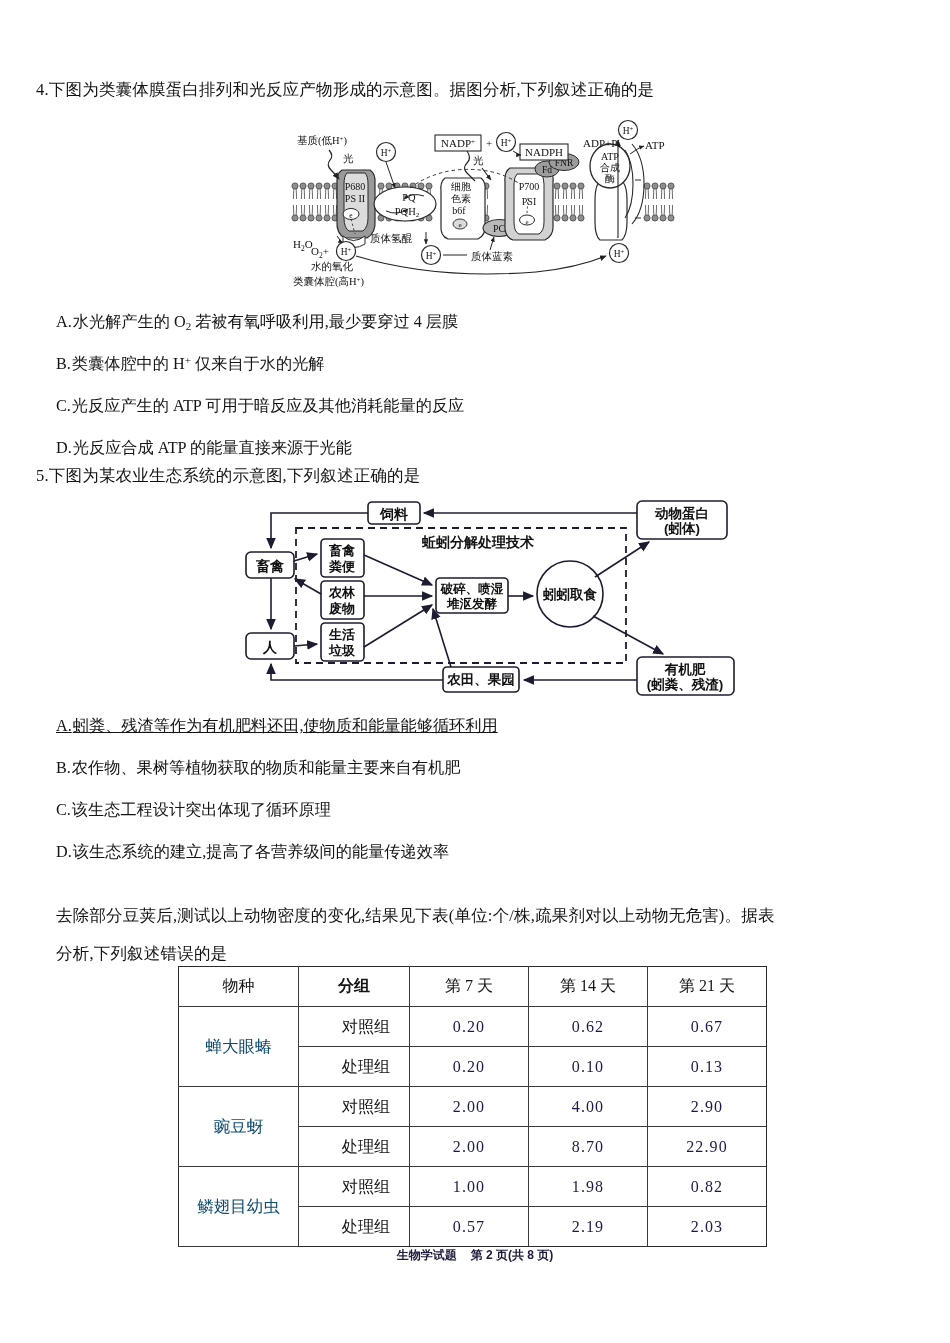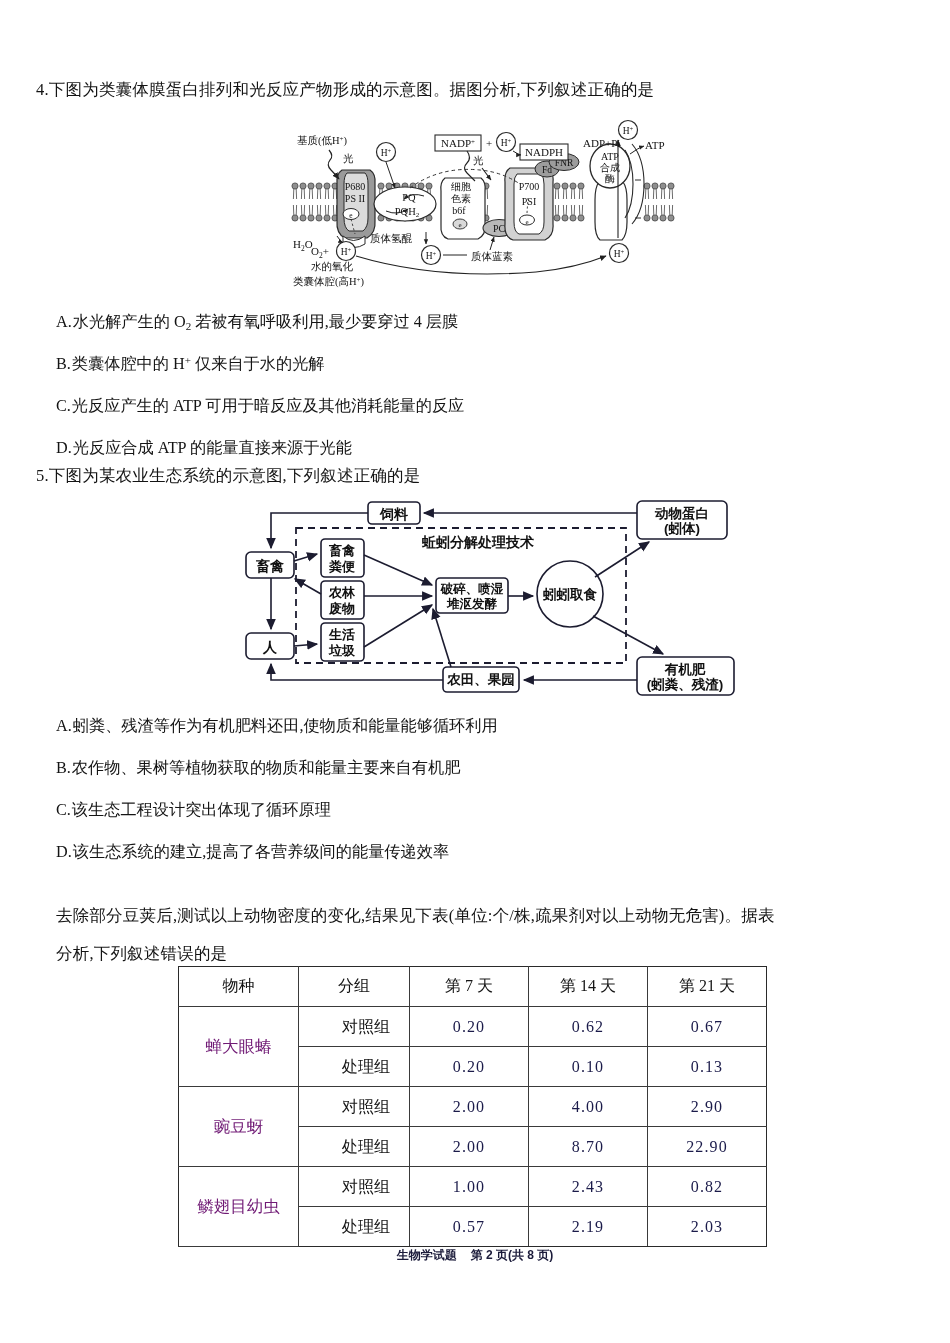--- a/index.html
+++ b/index.html
@@ -72,25 +72,25 @@
     font-weight: normal;
     padding: 0;
     height: 39px;
     margin-left: 48px;
   }
   #datatable th {
     font-family: "Liberation Serif", serif;
     color: #141414;
   }
   #datatable .c-species { width: 119px; }
-  #datatable .c-group   { width: 110px; }
+  #datatable .c-group   { width: 110px; font-weight: bold; }
   #datatable .c-day     { width: 118px; }
   #datatable td.species-cell {
     font-size: 16.5px;
-    color: #701a75;
+    color: #0c4a6e;
   }
   #datatable td.group-cell {
     font-size: 16.2px;
     color: #141414;
     padding-left: 24px;
   }
   #datatable td.num {
     font-family: "Liberation Serif", serif;
     letter-spacing: 1.1px;
     color: #1b1b4a;
@@ -420,21 +420,21 @@
         <text x="239" y="111" font-size="12.5" font-weight="bold">堆沤发酵</text>
         <text x="337" y="102" font-size="13.5" font-weight="bold">蚓蚓取食</text>
         <text x="248" y="187" font-size="13.5" font-weight="bold">农田、果园</text>
         <text x="452" y="177" font-size="13.5" font-weight="bold">有机肥</text>
         <text x="452" y="192" font-size="13.5" font-weight="bold">(蚓粪、残渣)</text>
         <text x="245" y="50" font-size="14" font-weight="bold">蚯蚓分解处理技术</text>
       </g>
     </svg>
   </div>
 
-  <div class="opt" style="left:56px; top:714px;">
+  <div class="opt" style="left:56px; top:714px;text-decoration:underline;">
     <span class="lbl">A.</span><span>蚓粪、残渣等作为有机肥料还田,使物质和能量能够循环利用</span>
   </div>
   <div class="opt" style="left:56px; top:756px;">
     <span class="lbl">B.</span><span>农作物、果树等植物获取的物质和能量主要来自有机肥</span>
   </div>
   <div class="opt" style="left:56px; top:798px;">
     <span class="lbl">C.</span><span>该生态工程设计突出体现了循环原理</span>
   </div>
   <div class="opt" style="left:56px; top:840px;">
     <span class="lbl">D.</span><span>该生态系统的建立,提高了各营养级间的能量传递效率</span>
@@ -484,21 +484,21 @@
         <td class="group-cell">处理组</td>
         <td class="num">2.00</td>
         <td class="num">8.70</td>
         <td class="num outer-r">22.90</td>
       </tr>
 
       <tr class="thick-top">
         <td class="species-cell outer-l" rowspan="2">鳞翅目幼虫</td>
         <td class="group-cell">对照组</td>
         <td class="num">1.00</td>
-        <td class="num">2.43</td>
+        <td class="num">1.98</td>
         <td class="num outer-r">0.82</td>
       </tr>
       <tr>
         <td class="group-cell outer-b">处理组</td>
         <td class="num outer-b">0.57</td>
         <td class="num outer-b">2.19</td>
         <td class="num outer-b outer-r">2.03</td>
       </tr>
     </tbody>
   </table>

